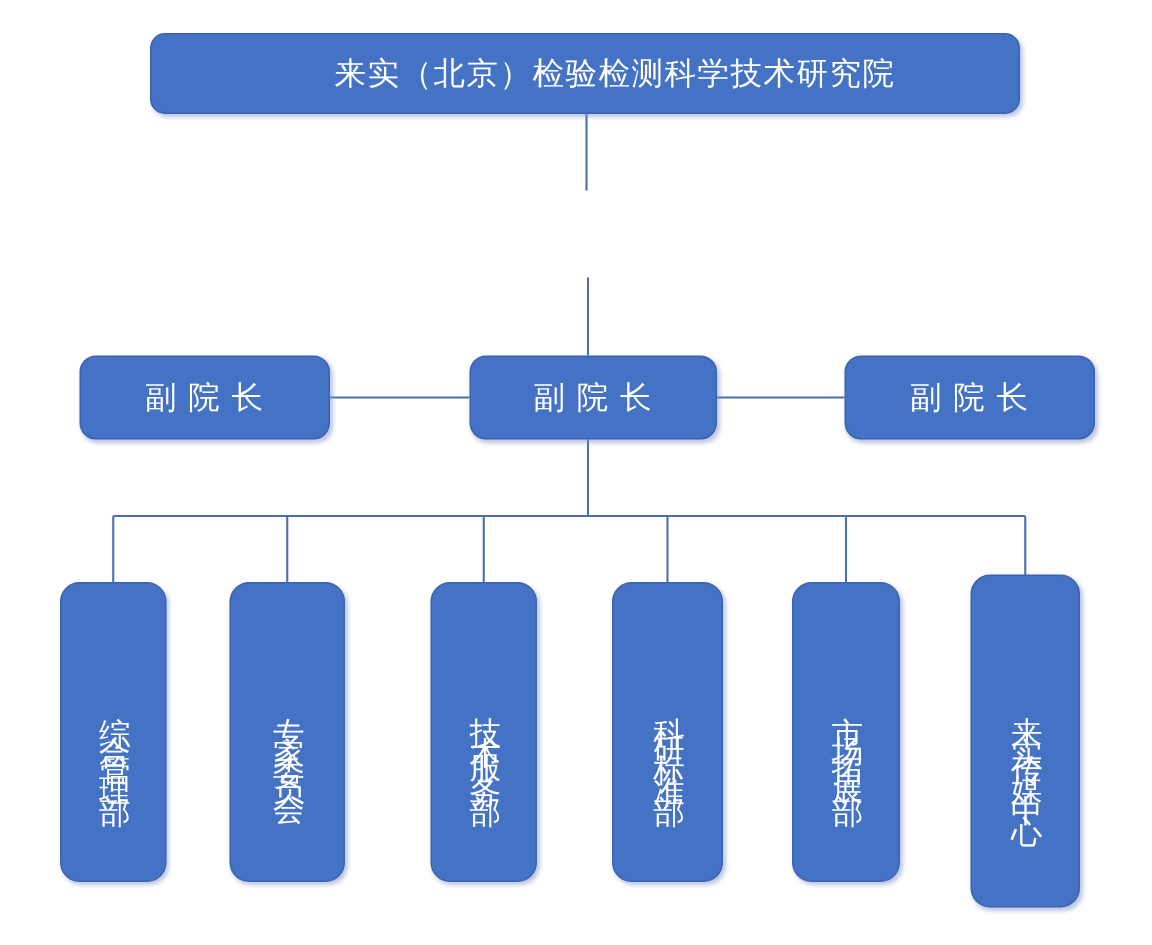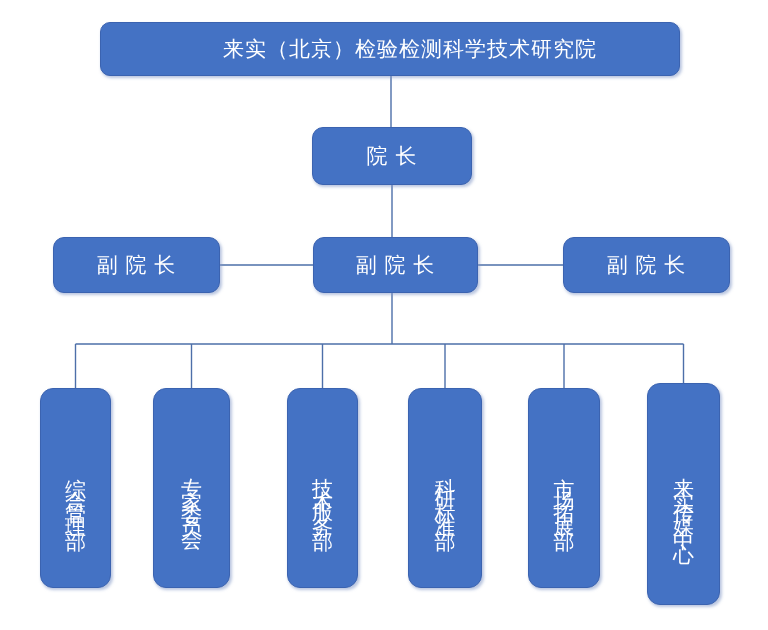--- a/index.html
+++ b/index.html
@@ -70,21 +70,20 @@
     <line x1="75.5" y1="344" x2="75.5" y2="389" stroke="#4d6fa9" stroke-width="1.4"></line>
     <line x1="191.5" y1="344" x2="191.5" y2="389" stroke="#4d6fa9" stroke-width="1.4"></line>
     <line x1="322.5" y1="344" x2="322.5" y2="389" stroke="#4d6fa9" stroke-width="1.4"></line>
     <line x1="445" y1="344" x2="445" y2="389" stroke="#4d6fa9" stroke-width="1.4"></line>
     <line x1="564" y1="344" x2="564" y2="389" stroke="#4d6fa9" stroke-width="1.4"></line>
     <line x1="683.5" y1="344" x2="683.5" y2="384" stroke="#4d6fa9" stroke-width="1.4"></line>
   </svg>
 
   <div class="box root" style="left:100px; top:22px; width:580px; height:54px;">来实（北京）检验检测科学技术研究院</div>
 
-  <div class="box" style="left:312px; top:127px; width:160px; height:58px;">院 长</div>
 
   <div class="box" style="left:53px; top:237px; width:167px; height:56px;">副 院 长</div>
 
   <div class="box" style="left:313px; top:237px; width:165px; height:56px;">副 院 长</div>
 
   <div class="box" style="left:563px; top:237px; width:167px; height:56px;">副 院 长</div>
 
   <div class="box dept" style="left:40px; top:388px; width:71px; height:200px;">综合管理部</div>
 
   <div class="box dept" style="left:153px; top:388px; width:77px; height:200px;">专家委员会</div>

